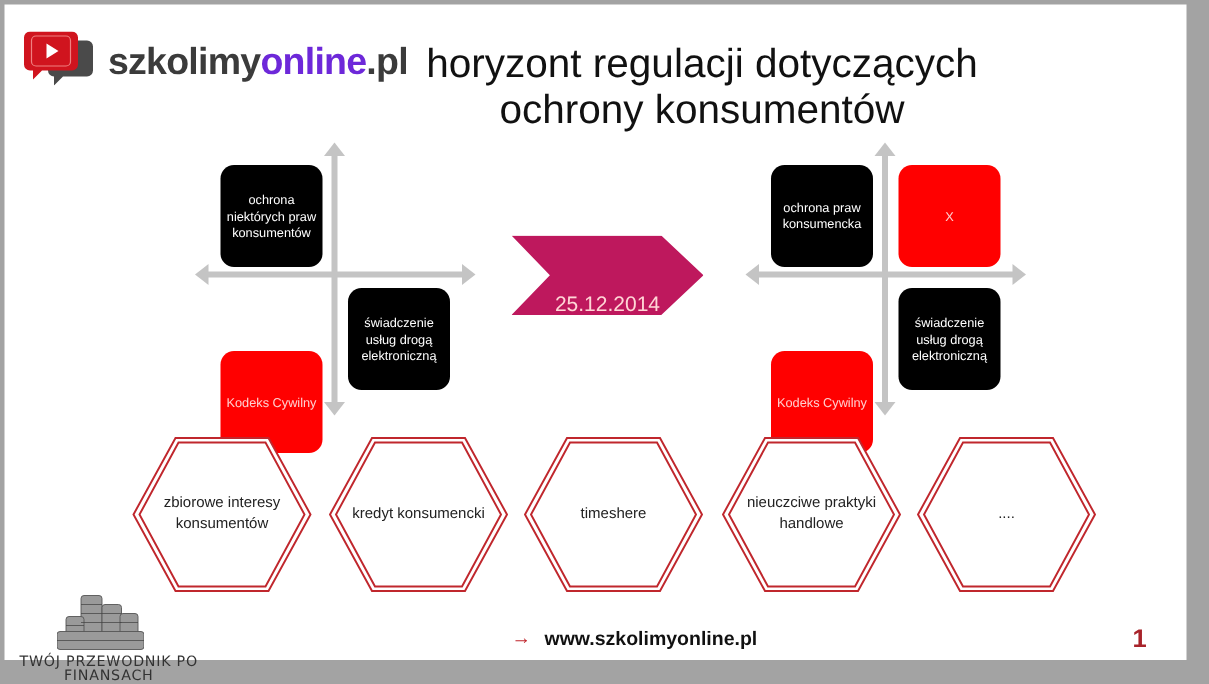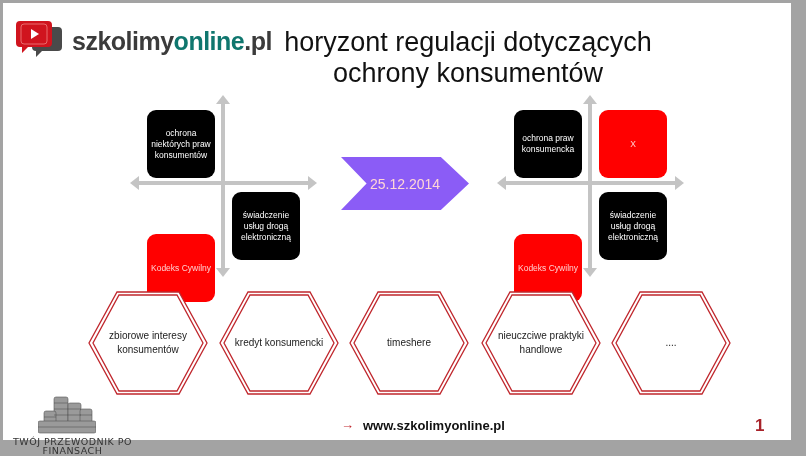--- a/index.html
+++ b/index.html
@@ -7,21 +7,21 @@
     width: 806px; height: 456px; overflow: hidden;
     background: #a3a3a3; position: relative;
     font-family: "Liberation Sans", "DejaVu Sans", sans-serif;
   }
   .slide {
     position: absolute; left: 3px; top: 3px; width: 788px; height: 437px;
     background: #ffffff; overflow: hidden;
   }
   .logo { position: absolute; left: 13px; top: 18px; display: flex; align-items: center; }
   .logo-text { font-size: 25px; font-weight: bold; letter-spacing: -0.5px; margin-left: 10px; color: #3b3b3b; }
-  .logo-text .online { color: #0f766e; }
+  .logo-text .online { color: #6d28d9; }
   .title {
     position: absolute; left: 250px; top: 24px; width: 430px;
     text-align: center; font-size: 27px; line-height: 31px; color: #111;
   }
   .matrix { position: absolute; width: 175px; height: 170px; }
   .axis-h { position: absolute; left: 0; top: 80px; width: 100%; height: 4px; background: #c4c4c4; }
   .axis-v { position: absolute; left: 85px; top: 0; width: 4px; height: 100%; background: #c4c4c4; }
   .arrow-l, .arrow-r, .arrow-u, .arrow-d { position: absolute; width: 0; height: 0; }
   .arrow-l { left: -6px; top: 75px; border-top: 7px solid transparent; border-bottom: 7px solid transparent; border-right: 9px solid #c4c4c4; }
   .arrow-r { right: -6px; top: 75px; border-top: 7px solid transparent; border-bottom: 7px solid transparent; border-left: 9px solid #c4c4c4; }
@@ -33,23 +33,23 @@
     font-size: 8.5px; line-height: 11px; padding: 2px; box-sizing: border-box;
   }
   .tile.black { background: #000; color: #fff; }
   .tile.red { background: #ff0000; color: #ffd0d0; }
   .tile.tl { left: 11px; top: 9px; }
   .tile.tr { left: 96px; top: 9px; }
   .tile.bl { left: 11px; top: 91px; margin-top: 42px; }
   .tile.br { left: 96px; top: 91px; }
   .date-arrow {
     position: absolute; left: 338px; top: 154px; width: 128px; height: 53px;
-    background: #8b5cf6; color: #ffd6d6;
+    background: #be185d; color: #ffd6d6;
     clip-path: polygon(0 0, 78% 0, 100% 50%, 78% 100%, 0 100%, 20% 50%);
-    display: flex; align-items: center; justify-content: center; font-size: 14px;
+    display: flex; align-items: flex-end; justify-content: center; font-size: 14px;
   }
   .hex {
     position: absolute; top: 287px; width: 122px; height: 106px;
   }
   .hex svg { position: absolute; left: 0; top: 0; }
   .hex-label {
     position: absolute; left: 14px; right: 14px; top: 0; bottom: 0;
     display: flex; align-items: center; justify-content: center; text-align: center;
     font-size: 10px; line-height: 14px; color: #222;
   }

